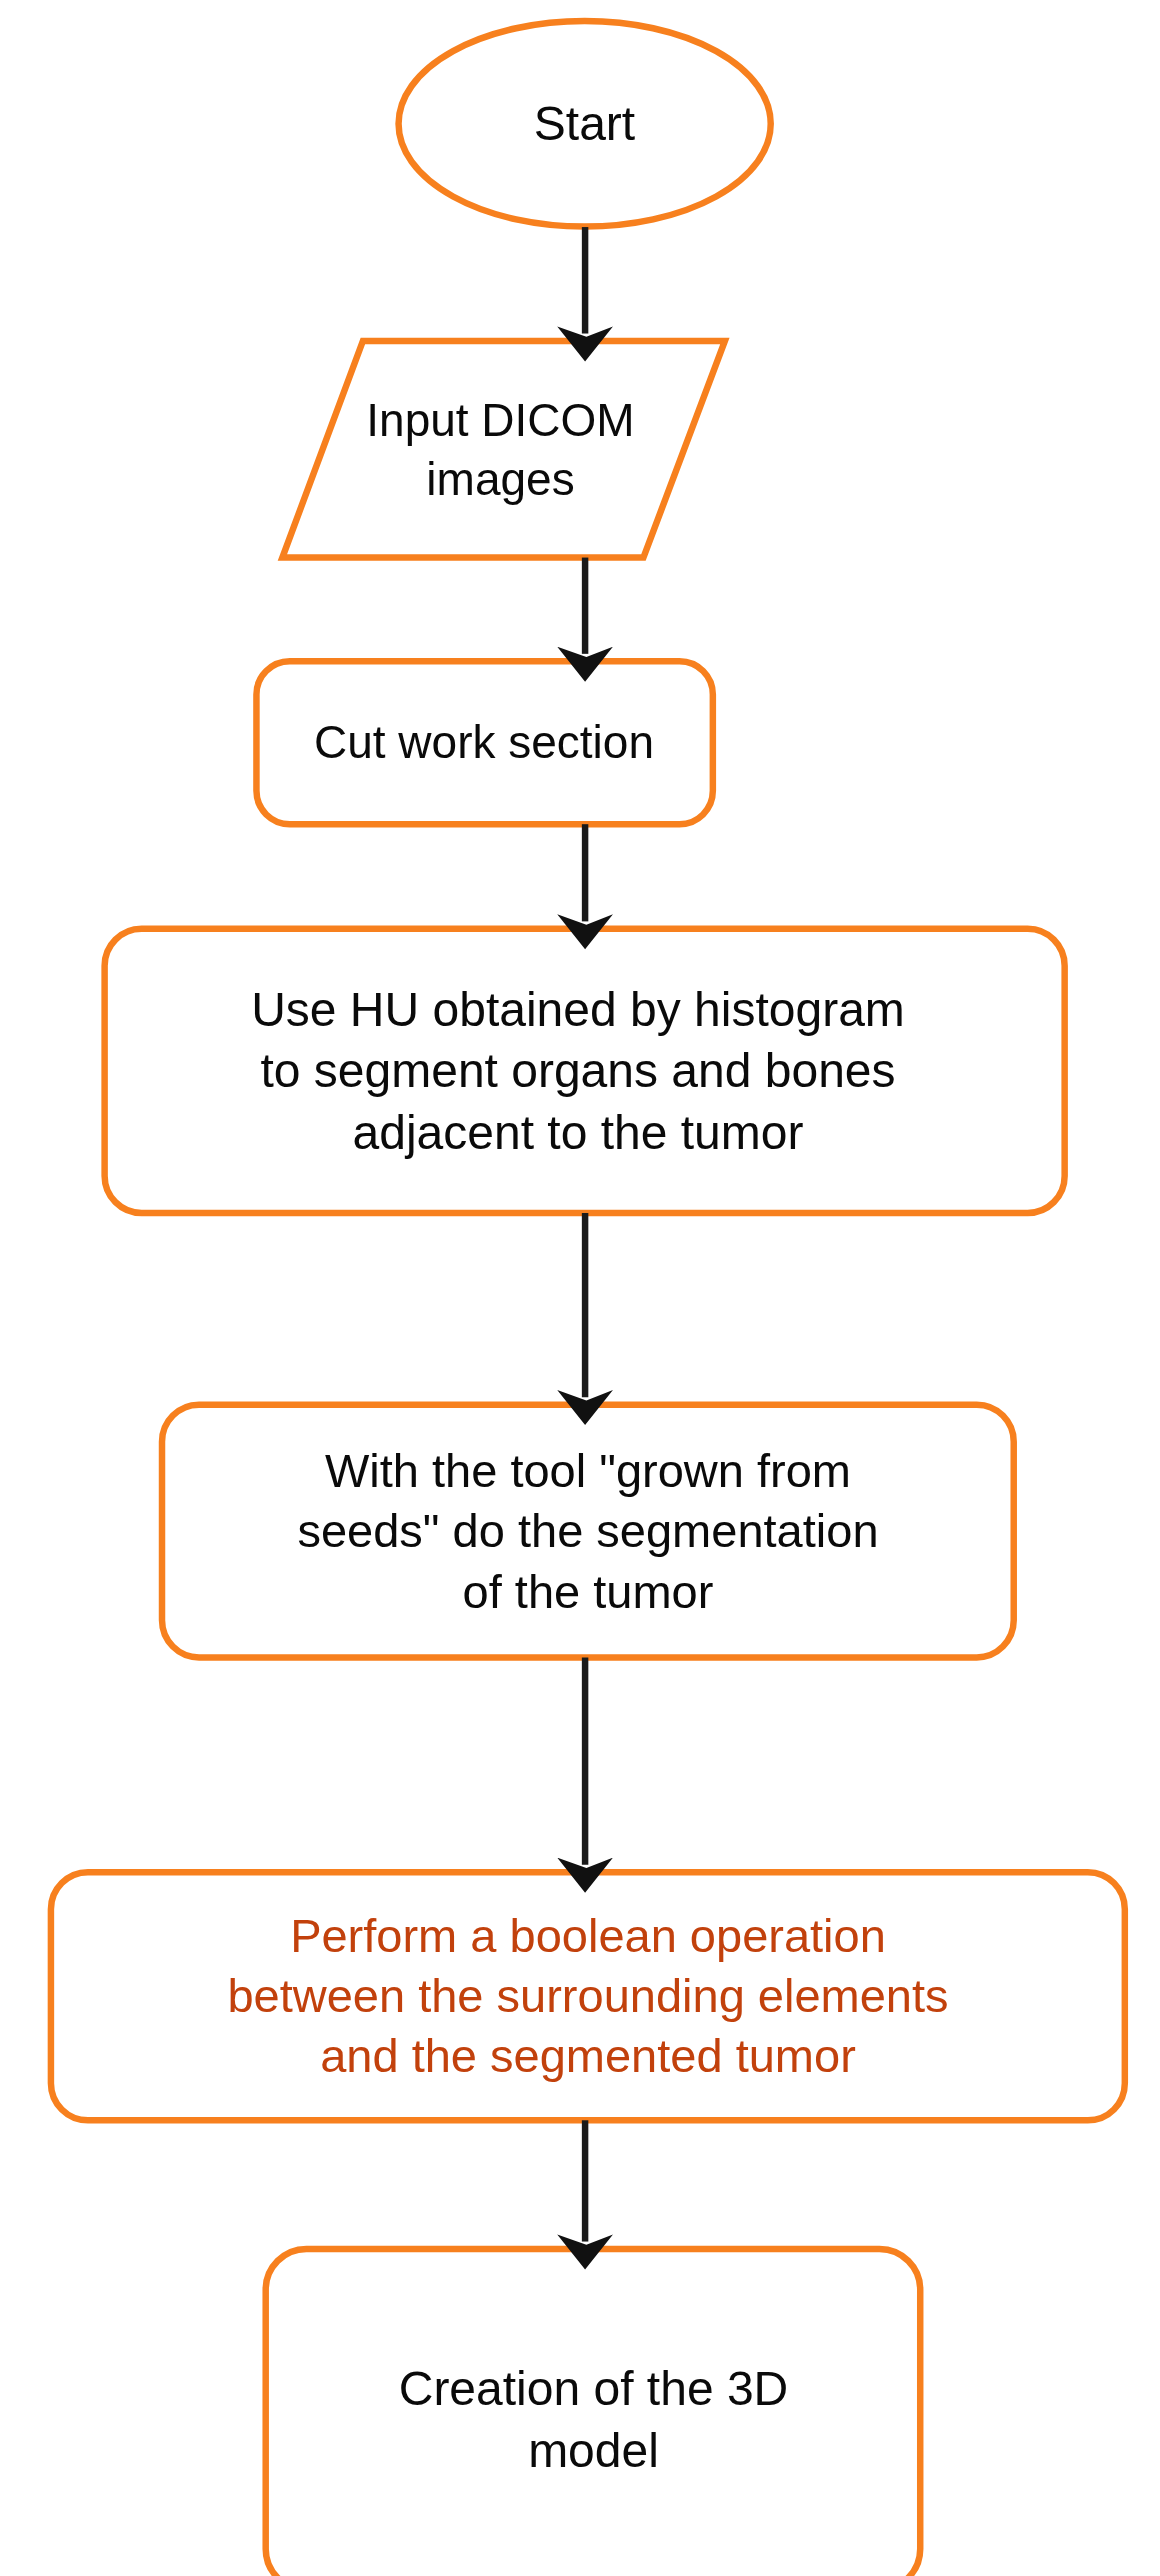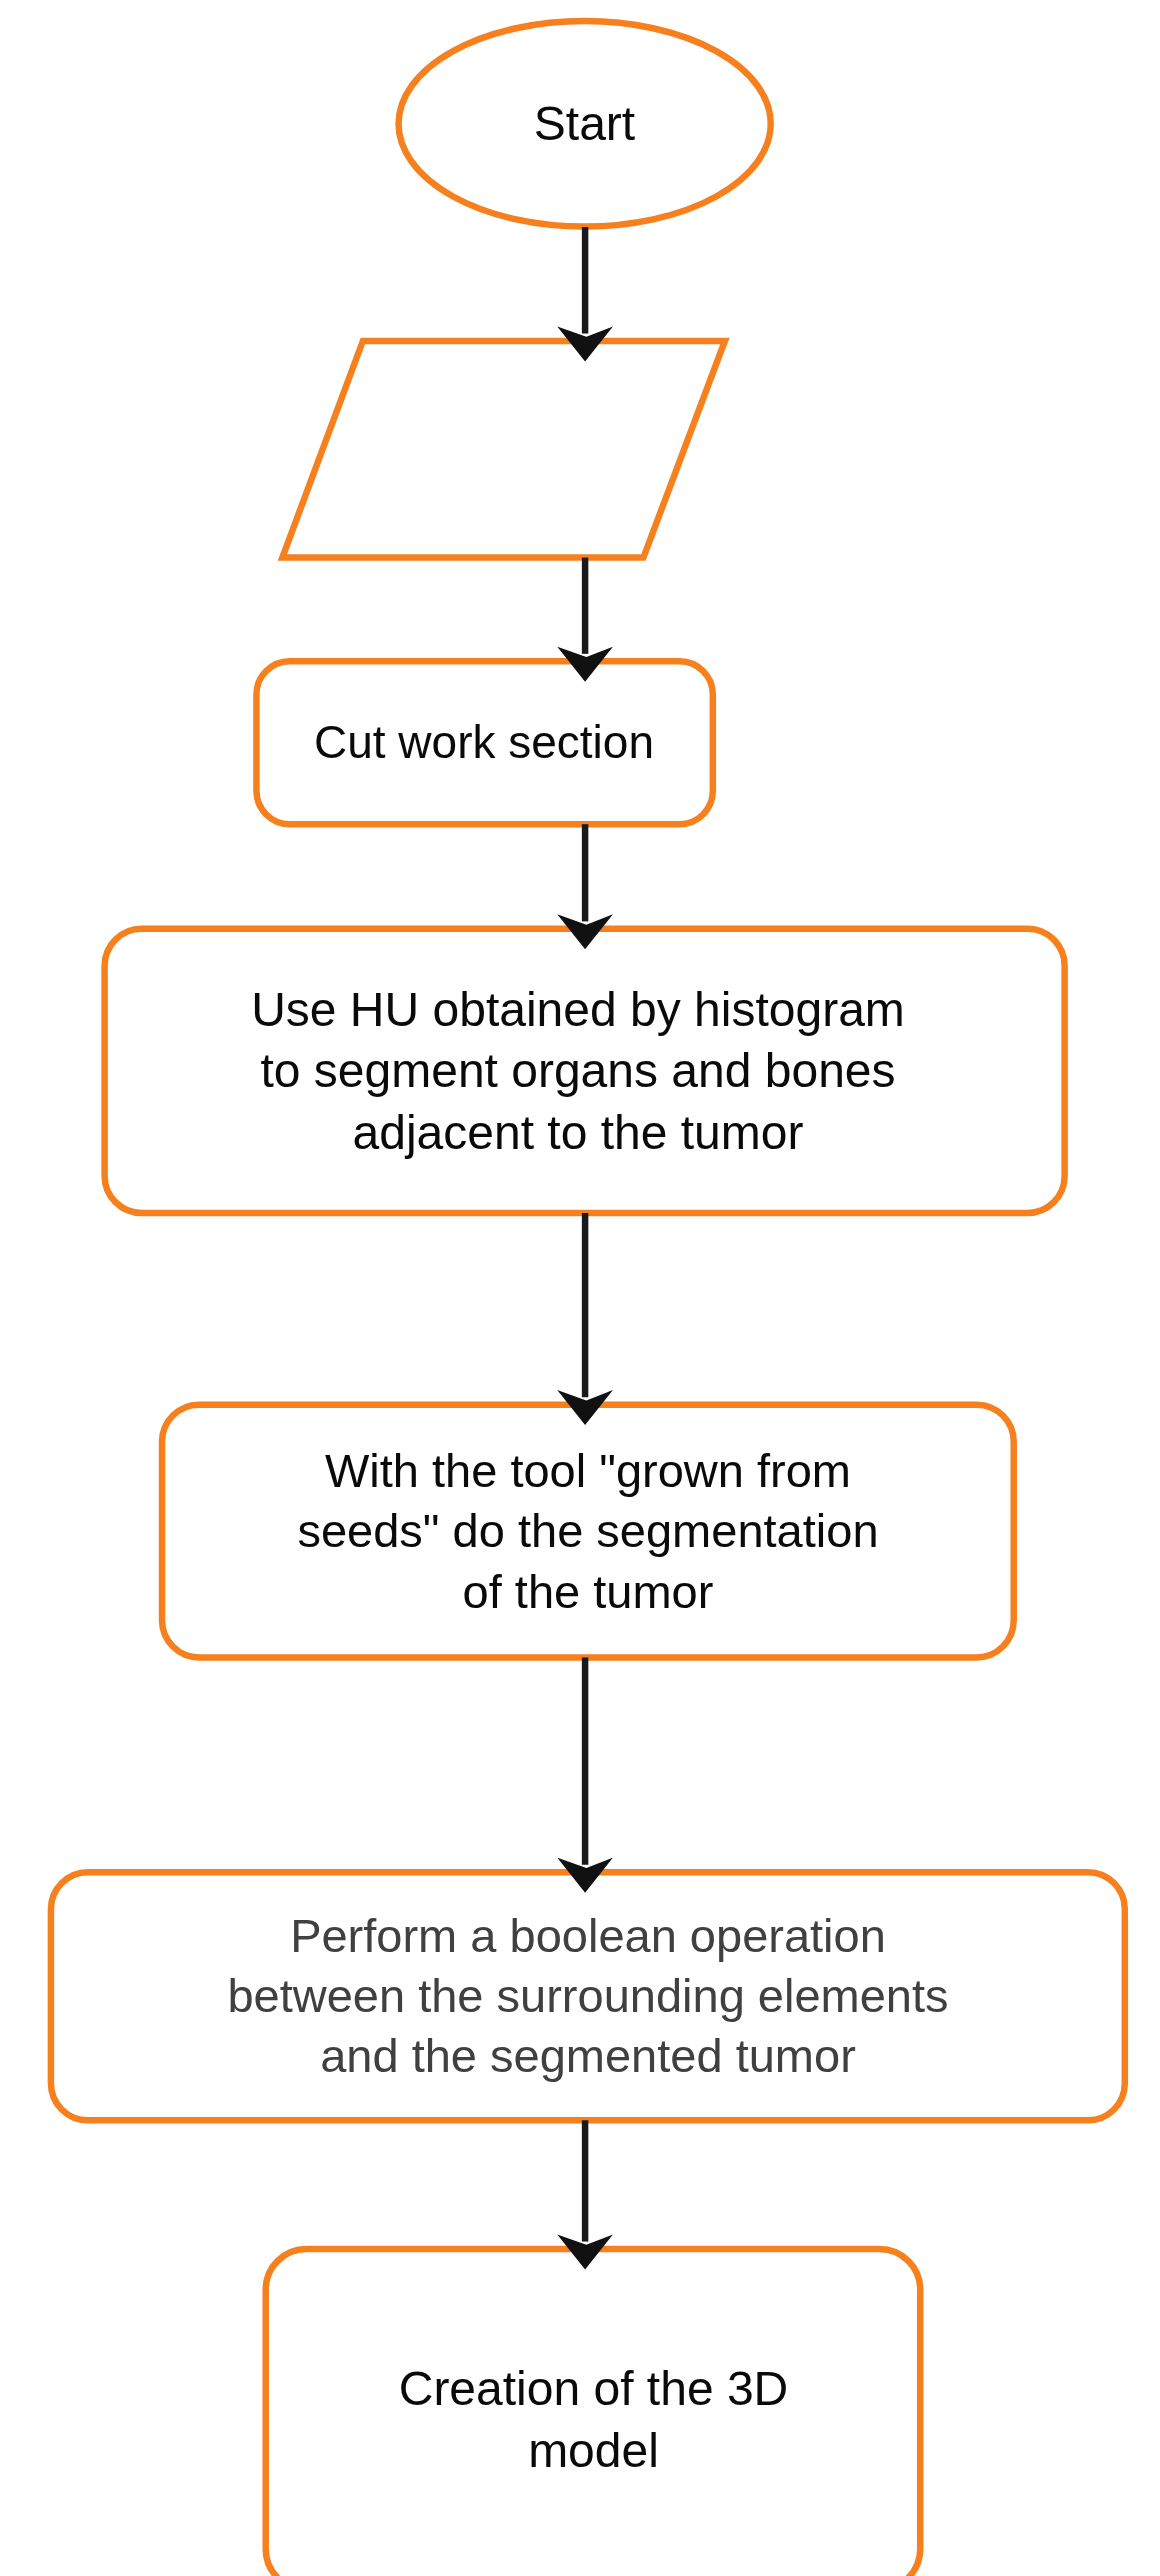--- a/index.html
+++ b/index.html
@@ -83,32 +83,34 @@
 
     <line x1="632" y1="1310" x2="632" y2="1509" stroke="#1A1A1A" stroke-width="7" marker-end="url(#arrowhead)"></line>
 
     <line x1="632" y1="1790" x2="632" y2="2014" stroke="#1A1A1A" stroke-width="7" marker-end="url(#arrowhead)"></line>
 
     <line x1="632" y1="2290" x2="632" y2="2421" stroke="#1A1A1A" stroke-width="7" marker-end="url(#arrowhead)"></line>
   </svg>
 
   <div class="node-label" id="label-start" style="color: rgb(10, 10, 10);">Start</div>
 
+  <div class="node-label" id="label-input" style="color: rgb(10, 10, 10);">Input DICOM
+images</div>
 
   <div class="node-label" id="label-cut" style="color: rgb(10, 10, 10);">Cut work section</div>
 
   <div class="node-label" id="label-hu" style="color: rgb(10, 10, 10);">Use HU obtained by histogram
 to segment organs and bones
 adjacent to the tumor</div>
 
   <div class="node-label" id="label-seeds" style="color: rgb(10, 10, 10);">With the tool "grown from
 seeds" do the segmentation
 of the tumor</div>
 
-  <div class="node-label" id="label-boolean" style="color: #404040;">Perform a boolean operation
+  <div class="node-label" id="label-boolean" style="color: #c2410c;">Perform a boolean operation
 between the surrounding elements
 and the segmented tumor</div>
 
   <div class="node-label" id="label-model" style="color: rgb(10, 10, 10);">Creation of the 3D
 model</div>
 
 </div>
 
 
 </body></html>

